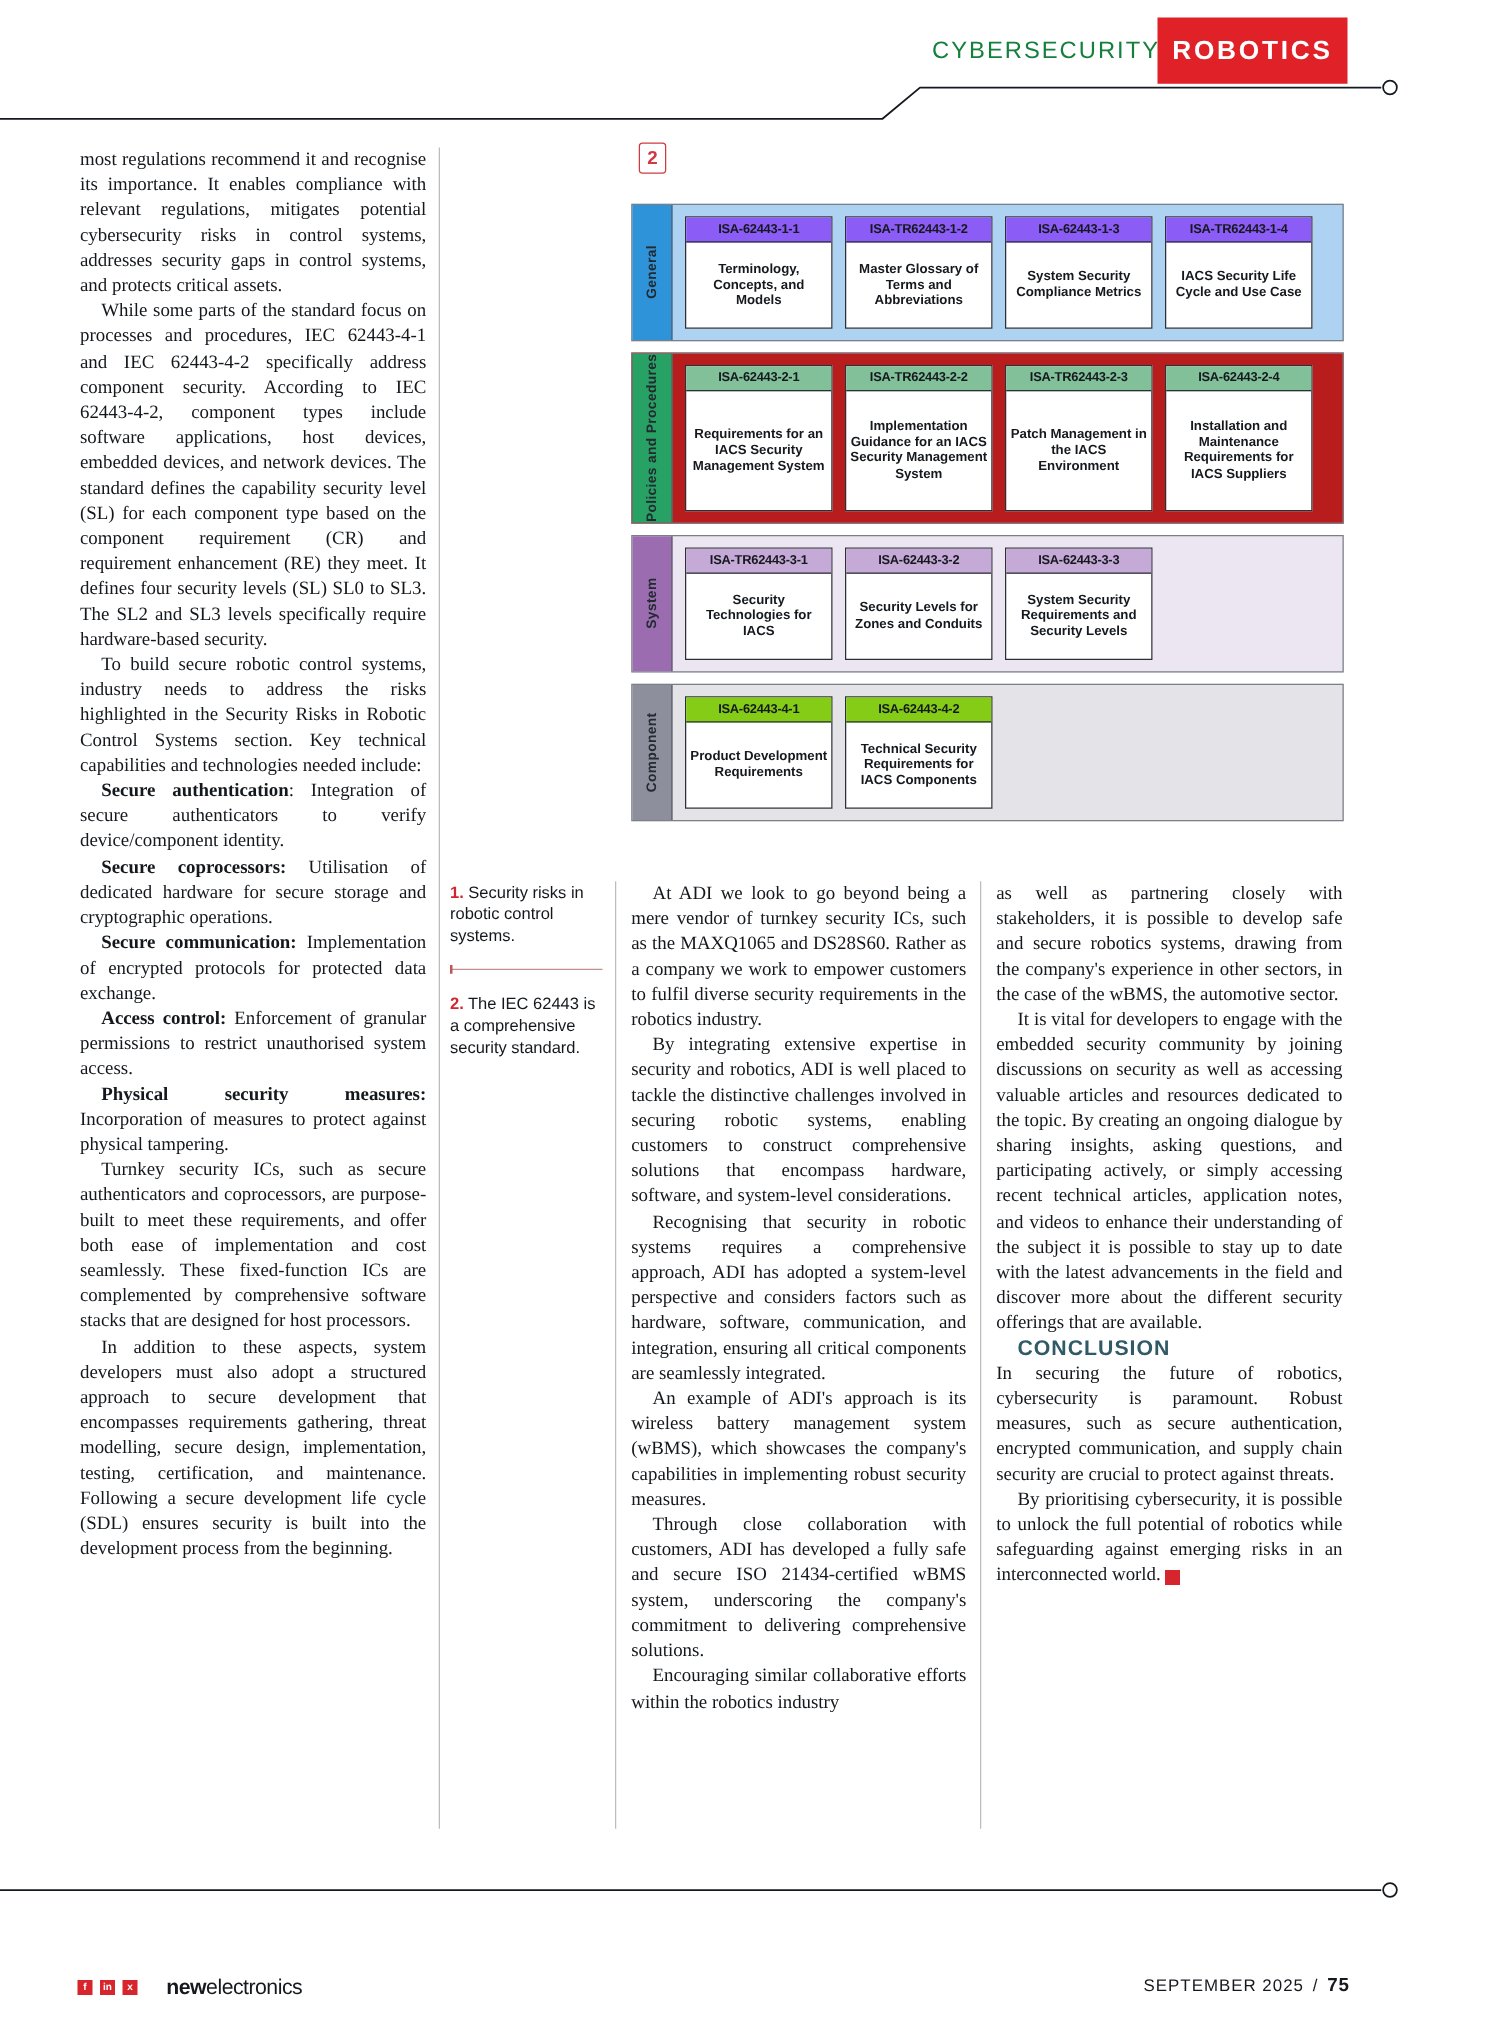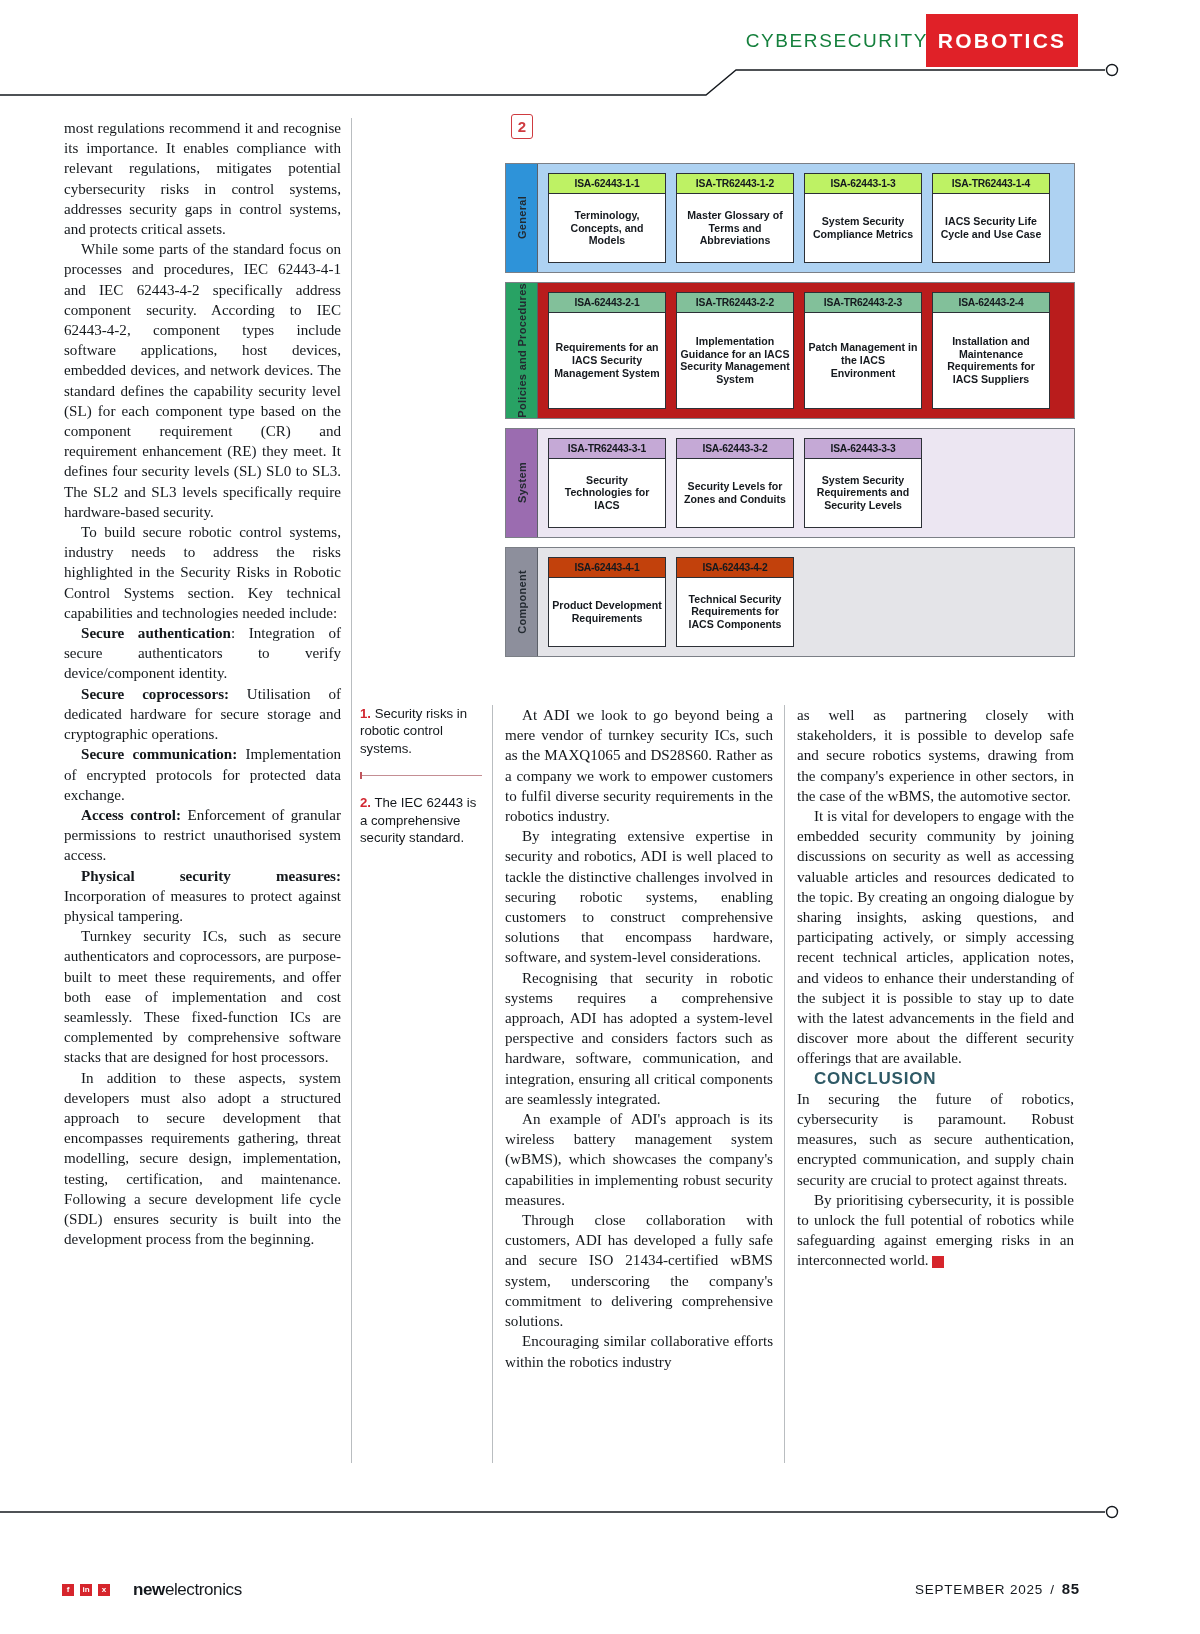--- a/index.html
+++ b/index.html
@@ -105,33 +105,33 @@
   .card-body {
     flex:1; display:flex; align-items:center; justify-content:center;
     text-align:center; padding:5px 3px;
     font-family:"Liberation Sans", sans-serif; font-weight:700;
     font-size:10.6px; line-height:12.6px; color:#15191e;
   }
 
   
   .band.general      { background:#aed2f2; }
   .band.general      .band-label { background:#2e93d9; }
-  .band.general      .card-head  { background:#bef264; }
+  .band.general      .card-head  { background:#8b5cf6; }
 
   .band.policies     { background:#b91c1c; }
   .band.policies     .band-label { background:#28a264; }
   .band.policies     .card-head  { background:#82c09a; }
 
   .band.system       { background:#ece6f2; }
   .band.system       .band-label { background:#9b6cb0; }
   .band.system       .card-head  { background:#c5a9d6; }
 
   .band.component    { background:#e4e4e8; }
   .band.component    .band-label { background:#8d8f9c; }
-  .band.component    .card-head  { background:#c2410c; }
+  .band.component    .card-head  { background:#84cc16; }
 
   .band.component { margin-bottom:0; }
 
   
   .footer { position:absolute; left:0; top:1480px; width:1200px; height:154px; }
   .foot-rule { position:absolute; left:0; top:10px; width:1200px; height:30px; }
   .foot-left { position:absolute; left:62px; top:100px; display:flex; align-items:center; gap:6px; }
   .soc { width:12px; height:12px; background:#d6252c; display:inline-block;
          color:#fff; font-family:"Liberation Sans", sans-serif; font-size:8px;
          line-height:12px; text-align:center; font-weight:700; }
@@ -301,15 +301,15 @@
   </svg>
   <div class="foot-left">
     <span class="soc">f</span>
     <span class="soc">in</span>
     <span class="soc">x</span>
     <span class="brand"><span>new</span><span class="lite">electronics</span></span>
   </div>
   <div class="foot-right">
     <span>SEPTEMBER 2025</span>
     <span>/</span>
-    <span class="pg">85</span>
+    <span class="pg">75</span>
   </div>
 </div>
 
 </body></html>

